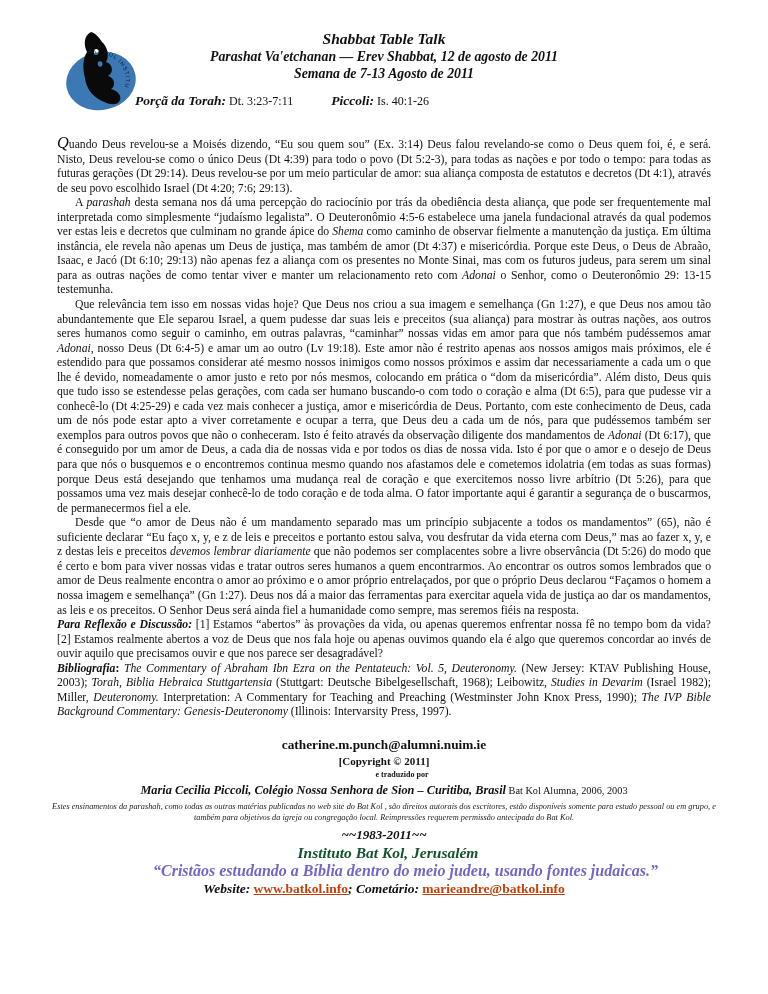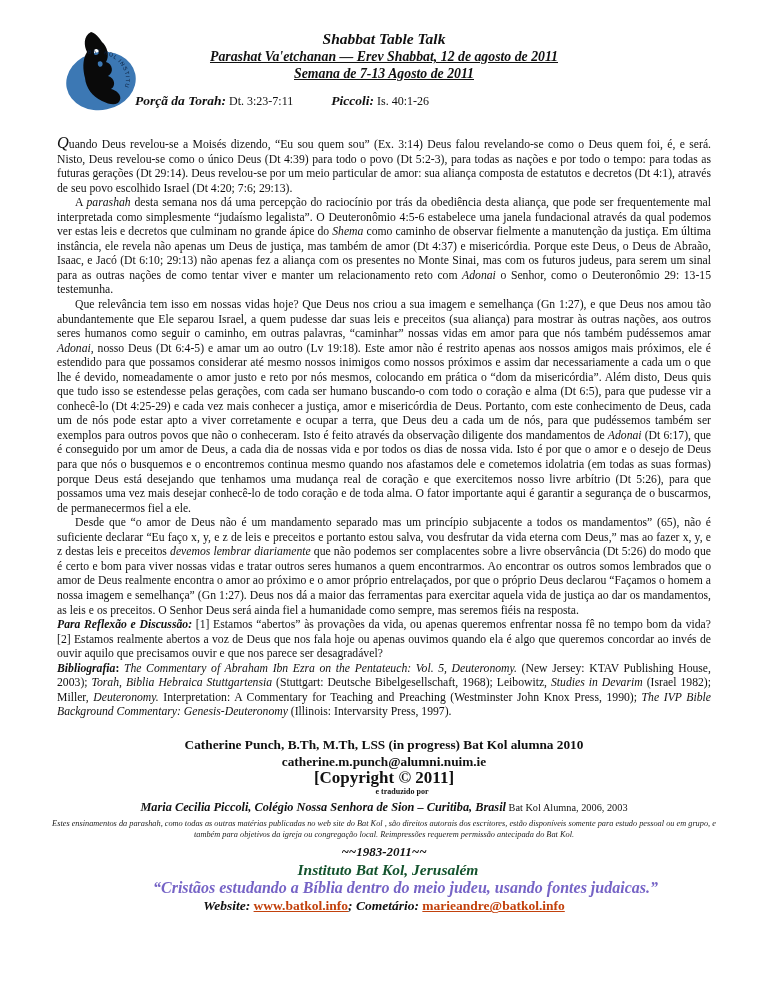--- a/index.html
+++ b/index.html
@@ -28,21 +28,20 @@
     font-style: italic;
     font-size: 15.5px;
     line-height: 18px;
   }
   .h-sub {
     text-align: center;
     font-weight: bold;
     font-style: italic;
     font-size: 13.8px;
     line-height: 17px;
-    text-decoration: underline;
   }
   .torah-line {
     margin-top: 11px;
     margin-left: 135px;
     font-size: 12px;
     line-height: 16px;
   }
   .torah-line .lbl { font-weight: bold; font-style: italic; font-size: 13.5px; }
   .torah-line .val { font-size: 12px; }
   .torah-line .gap { margin-left: 38px; }
@@ -63,21 +62,21 @@
   .footer { margin-top: 16px; text-align: center; }
   .f-sans {
     font-family: "Liberation Sans", sans-serif;
     font-weight: bold;
     font-style: italic;
     font-size: 13px;
     line-height: 17px;
   }
   .f-author { font-weight: bold; font-size: 13.3px; line-height: 17px; }
   .f-email  { font-weight: bold; font-size: 13.3px; line-height: 17px; }
-  .f-copyright { font-weight: bold; font-size: 17px; line-height: 16px; }
+  .f-copyright { font-weight: bold; font-size: 11px; line-height: 16px; }
   .f-trad { font-weight: bold; font-size: 8px; line-height: 11px; margin-left: 36px; }
   .f-translator-line { font-size: 12.3px; line-height: 17px; margin-top: 2px; }
   .f-translator { font-weight: bold; font-style: italic; }
   .f-translator-suffix { font-size: 10.3px; }
   .f-disclaimer {
     margin: 3px auto 0 auto;
     width: 672px;
     font-style: italic;
     font-size: 8.3px;
     line-height: 10.8px;
@@ -139,21 +138,20 @@
   <div class="main">
     <p class="para"><span class="init">Q</span><span>uando Deus revelou-se a Moisés dizendo, “Eu sou quem sou”  (Ex. 3:14) Deus falou revelando-se como o Deus quem foi, é, e será. Nisto, Deus revelou-se como o único Deus (Dt 4:39) para todo o povo (Dt 5:2-3), para todas as nações e por todo o tempo: para todas as futuras gerações (Dt 29:14). Deus revelou-se por um meio particular de amor: sua aliança composta de estatutos e decretos (Dt 4:1), através de seu povo escolhido Israel (Dt 4:20; 7:6; 29:13).</span></p>
     <p class="para indent"><span>A </span><span class="it">parashah</span><span> desta semana nos dá uma percepção do raciocínio por trás da obediência desta aliança, que pode ser frequentemente mal interpretada como simplesmente “judaísmo legalista”. O Deuteronômio 4:5-6 estabelece uma janela fundacional através da qual podemos ver estas leis e decretos que culminam no grande ápice do </span><span class="it">Shema</span><span> como caminho de observar fielmente a manutenção da justiça. Em última instância, ele revela não apenas um Deus de justiça, mas também de amor (Dt 4:37) e misericórdia. Porque este Deus, o Deus de Abraão, Isaac, e Jacó (Dt 6:10; 29:13) não apenas fez a aliança com os presentes  no Monte Sinai, mas com os futuros judeus, para serem um sinal para as outras nações de como tentar viver e manter um relacionamento reto com </span><span class="it">Adonai</span><span> o Senhor, como o Deuteronômio 29: 13-15 testemunha.</span></p>
     <p class="para indent"><span>Que relevância tem isso em nossas vidas hoje? Que Deus nos criou a sua imagem e semelhança (Gn 1:27), e que Deus nos amou tão abundantemente que Ele separou Israel, a quem pudesse dar suas leis e preceitos (sua aliança) para mostrar às outras nações, aos outros seres humanos como seguir o caminho, em outras palavras, “caminhar” nossas vidas em amor para que nós também pudéssemos amar  </span><span class="it">Adonai</span><span>, nosso Deus (Dt 6:4-5) e amar um ao outro (Lv 19:18). Este amor não é restrito apenas aos nossos amigos mais próximos, ele é estendido para que possamos considerar até mesmo nossos inimigos como nossos próximos e assim dar necessariamente a cada um o que lhe é devido, nomeadamente o amor justo e reto por nós mesmos, colocando em prática o “dom da misericórdia”. Além disto, Deus quis que tudo isso se estendesse pelas gerações, com cada ser humano buscando-o com todo o coração e alma (Dt 6:5), para que pudesse vir a conhecê-lo (Dt 4:25-29) e cada vez mais conhecer a justiça, amor e misericórdia de Deus. Portanto, com este conhecimento de Deus, cada um de nós pode estar apto a viver corretamente e ocupar a terra, que Deus deu a cada um de nós, para que pudéssemos também ser exemplos para outros povos que não o conheceram. Isto é feito através da observação diligente dos mandamentos de </span><span class="it">Adonai</span><span>  (Dt 6:17), que é conseguido por um amor de Deus, a cada dia de nossas vida e por todos os dias de nossa vida. Isto é por que o amor e o desejo de Deus para que nós o busquemos e o encontremos continua mesmo quando nos afastamos dele e cometemos idolatria (em todas as suas formas) porque Deus está desejando que tenhamos uma mudança real de coração e que exercitemos nosso livre arbítrio (Dt 5:26), para que possamos uma vez mais desejar conhecê-lo de todo coração e de toda alma. O fator importante aqui é garantir a segurança de o buscarmos, de permanecermos fiel a ele.</span></p>
     <p class="para indent"><span>Desde que “o amor de Deus não é um mandamento separado mas um princípio subjacente a todos os mandamentos” (65), não é suficiente declarar “Eu faço x, y, e z de leis e preceitos e portanto estou salva, vou desfrutar da vida eterna com Deus,” mas ao fazer x, y, e z destas leis e preceitos </span><span class="it">devemos lembrar diariamente</span><span> que não podemos ser complacentes sobre a livre observância (Dt 5:26) do modo que é certo e bom para viver nossas vidas e tratar outros seres humanos a quem encontrarmos. Ao encontrar os outros somos lembrados que o amor de Deus realmente encontra o amor ao próximo e o amor próprio entrelaçados, por que o próprio Deus declarou “Façamos o homem a nossa imagem e semelhança” (Gn 1:27). Deus nos dá a maior das ferramentas para exercitar aquela vida de justiça ao dar os mandamentos, as leis e os preceitos. O Senhor Deus será ainda fiel a humanidade como sempre, mas seremos fiéis na resposta.</span></p>
     <p class="para"><span class="bi">Para Reflexão e Discussão: </span><span>[1] Estamos “abertos” às provações da vida, ou apenas queremos enfrentar nossa fê no tempo bom da vida?  [2] Estamos realmente abertos a voz de Deus que nos fala hoje ou apenas ouvimos quando ela é algo que queremos concordar ao invés de ouvir aquilo que precisamos ouvir  e que nos parece ser desagradável?</span></p>
     <p class="para"><span class="bi">Bibliografia</span><span class="b">: </span><span class="it">The Commentary of Abraham Ibn Ezra on the Pentateuch: Vol. 5, Deuteronomy.</span><span> (New Jersey: KTAV Publishing House, 2003); </span><span class="it">Torah, Biblia Hebraica Stuttgartensia</span><span> (Stuttgart: Deutsche Bibelgesellschaft, 1968); Leibowitz, </span><span class="it">Studies in Devarim</span><span> (Israel 1982); Miller, </span><span class="it">Deuteronomy.</span><span> Interpretation: A Commentary for Teaching and Preaching (Westminster John Knox Press, 1990); </span><span class="it">The IVP Bible Background Commentary: Genesis-Deuteronomy</span><span> (Illinois: Intervarsity Press, 1997).</span></p>
   </div>
 
   <div class="footer">
-    <div class="f-author">Catherine Punch, B.Th, M.Th, LSS (in progress) Bat Kol alumna 2010</div>
     <div class="f-email">catherine.m.punch@alumni.nuim.ie</div>
     <div class="f-copyright">[Copyright © 2011]</div>
     <div class="f-trad">e traduzido por</div>
     <div class="f-translator-line">
       <span class="f-translator">Maria Cecilia Piccoli, Colégio Nossa Senhora de Sion – Curitiba, Brasil</span><span class="f-translator-suffix">  Bat Kol Alumna, 2006, 2003</span>
     </div>
     <div class="f-disclaimer">Estes ensinamentos da parashah, como todas as outras matérias publicadas no web site do Bat Kol , são direitos autorais dos escritores, estão disponíveis somente para estudo pessoal ou em grupo, e também para objetivos da igreja ou congregação local. Reimpressões requerem permissão antecipada do Bat Kol.</div>
     <div class="f-years">~~1983-2011~~</div>
     <div class="f-institute">Instituto Bat Kol, Jerusalém</div>
     <div class="f-motto">“Cristãos estudando a Bíblia dentro do meio judeu, usando fontes judaicas.”</div>

